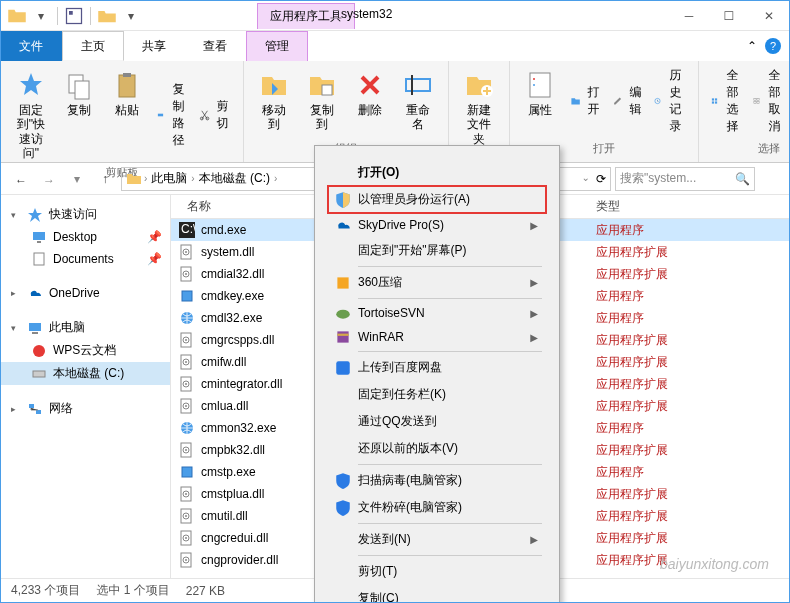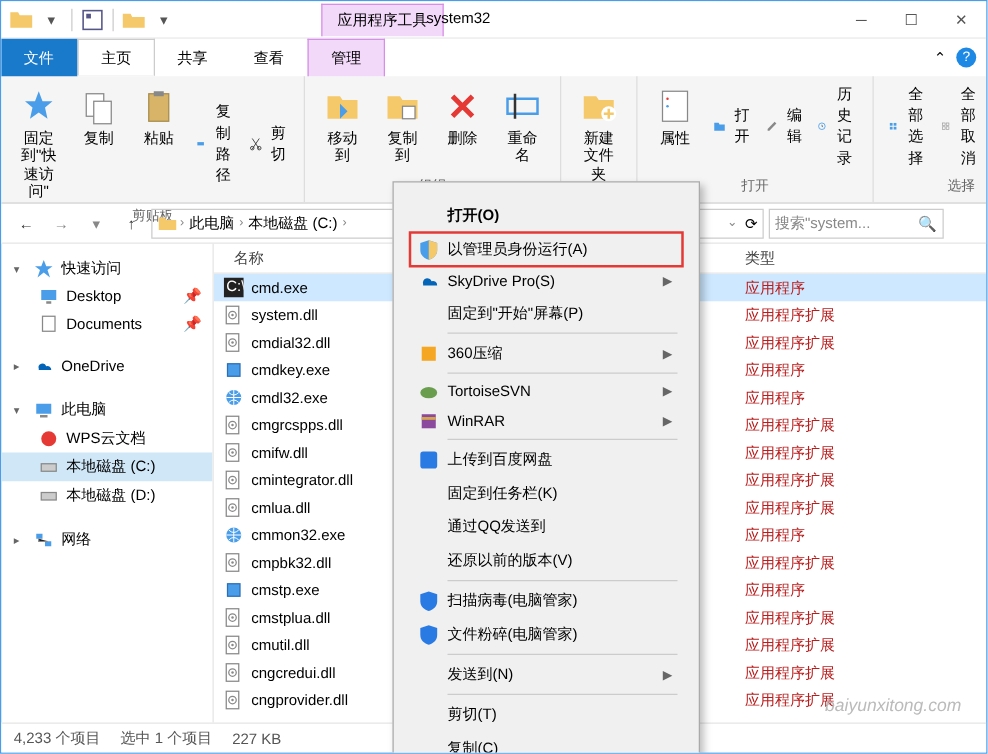--- a/index.html
+++ b/index.html
@@ -340,26 +340,20 @@
           <circle cx="8" cy="8" r="6" fill="#e53935"></circle>
         </svg>
         <span>WPS云文档</span>
       </div>
     <div class="nav-item l2 sel">
         <svg class="folder-ico" viewBox="0 0 16 16">
           <rect x="2" y="5" width="12" height="6" fill="#ccc" stroke="#888"></rect>
         </svg>
         <span>本地磁盘 (C:)</span>
       </div>
-    <div class="nav-item l2">
-        <svg class="folder-ico" viewBox="0 0 16 16">
-          <rect x="2" y="5" width="12" height="6" fill="#ccc" stroke="#888"></rect>
-        </svg>
-        <span>本地磁盘 (D:)</span>
-      </div>
     <div class="nav-spacer"></div>
     <div class="nav-item l1">
         <span class="tree-exp">▸</span>
         <svg class="folder-ico" viewBox="0 0 16 16">
           <rect x="2" y="3" width="5" height="4" fill="#4a9de8"></rect>
           <rect x="9" y="9" width="5" height="4" fill="#4a9de8"></rect>
           <path stroke="#888" d="M4 7v2h7V9"></path>
         </svg>
         <span>网络</span>
       </div>

